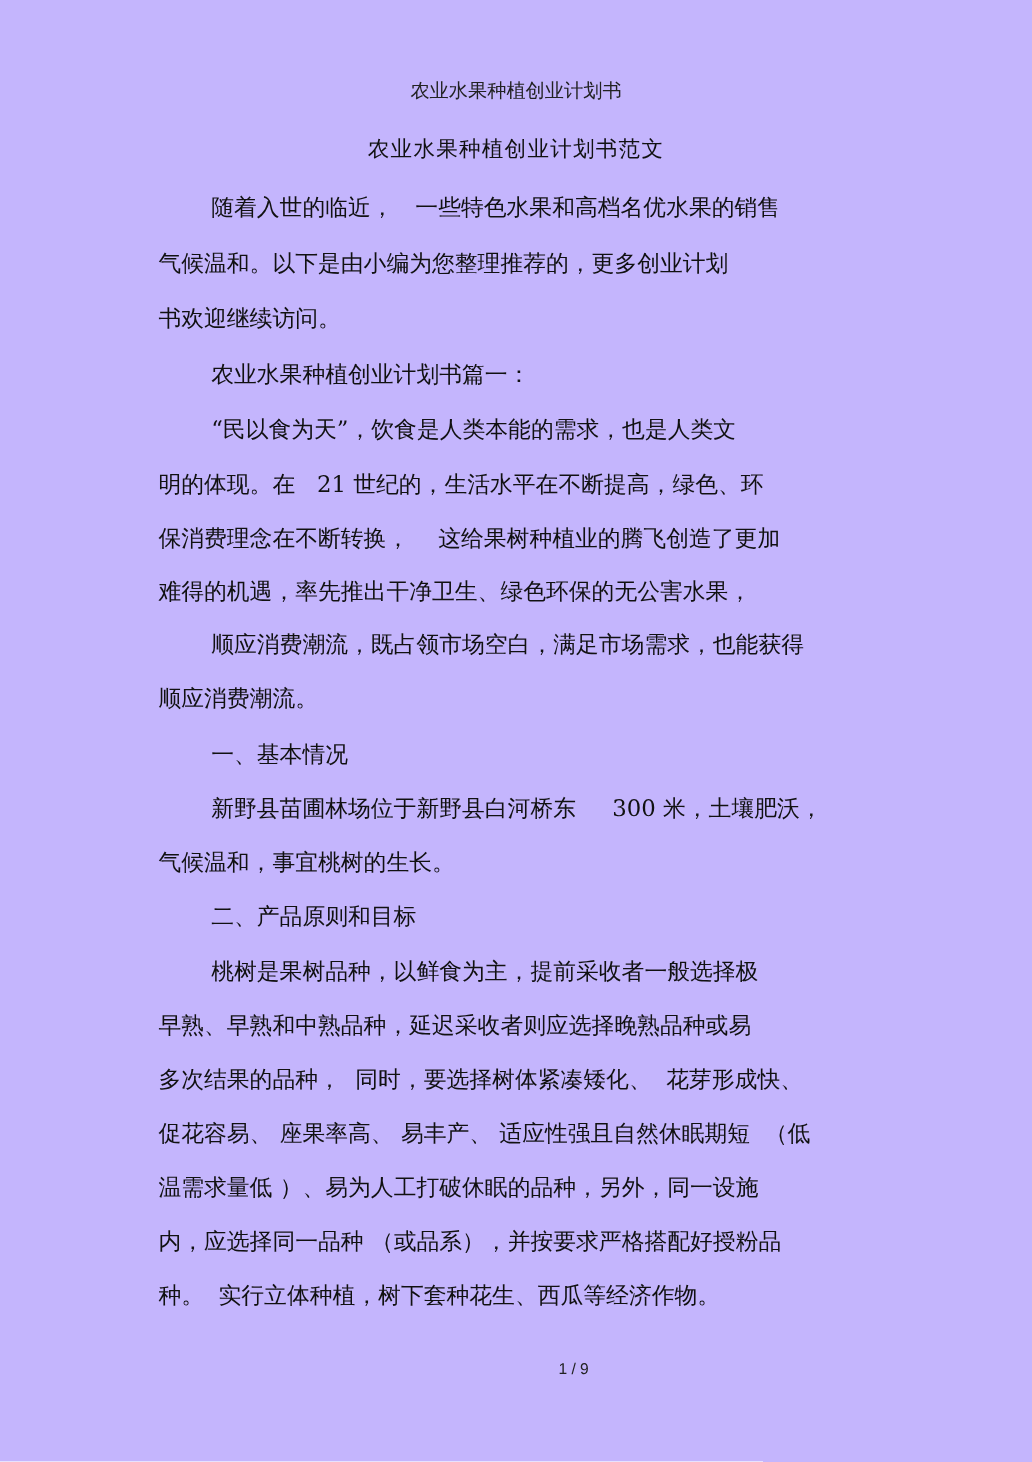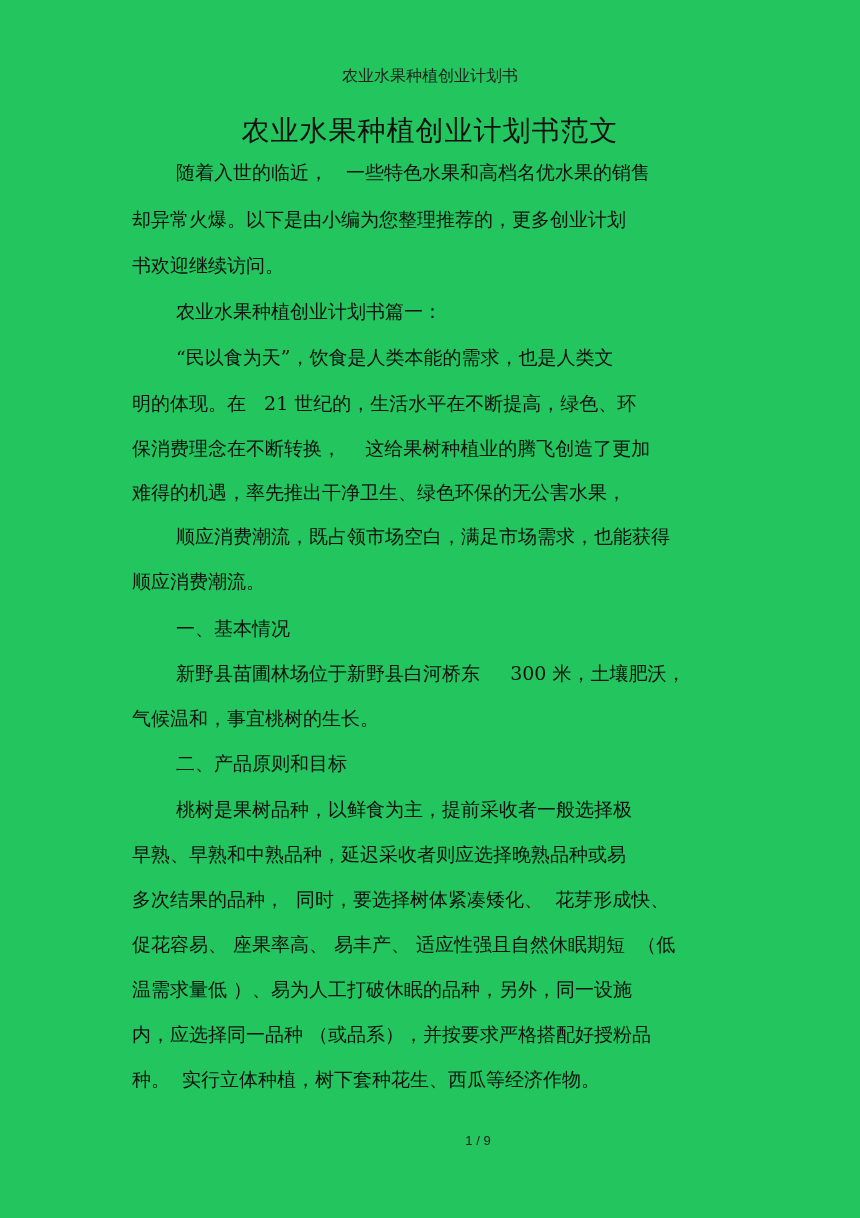--- a/index.html
+++ b/index.html
@@ -1,36 +1,36 @@
 <!DOCTYPE html>
 <html><head>
 <meta charset="utf-8">
 <style>
   html, body { margin: 0; padding: 0; background: #ffffff; }
   body { width: 860px; height: 1218px; position: relative; overflow: hidden;
          font-family: "DejaVu Serif", "Liberation Serif", serif; color: #111; }
-  .page { position: absolute; left: 0; top: 0; width: 860px; height: 1218px; background: #22c55e; }
+  .page { position: absolute; left: 0; top: 0; width: 860px; height: 1218px; background: #c4b5fd; }
   .header { position: absolute; top: 66px; left: 0; width: 860px; text-align: center;
             font-size: 16px; color: #222; }
   .title { position: absolute; top: 112px; left: 0; width: 860px; text-align: center;
-           font-size: 28px; color: #111; letter-spacing: 1px; }
+           font-size: 18px; color: #111; letter-spacing: 1px; }
   .line { position: absolute; left: 132px; font-size: 19px; white-space: pre; color: #111; }
   .line.indent { left: 176px; }
   .footer { position: absolute; top: 1133px; left: 0; width: 860px; text-align: center;
             font-size: 13px; font-family: "Liberation Sans", "DejaVu Sans", sans-serif; color: #222; padding-left: 48px; }
 </style>
 </head>
 <body>
 
 <div class="page">
   <div class="header">农业水果种植创业计划书</div>
   <div class="title">农业水果种植创业计划书范文</div>
   <div id="body-lines">
       <div class="line indent" style="top: 160px;">随着入世的临近，   一些特色水果和高档名优水果的销售</div>
-      <div class="line" style="top: 207px;">却异常火爆。以下是由小编为您整理推荐的，更多创业计划</div>
+      <div class="line" style="top: 207px;">气候温和。以下是由小编为您整理推荐的，更多创业计划</div>
       <div class="line" style="top: 253px;">书欢迎继续访问。</div>
       <div class="line indent" style="top: 299px;">农业水果种植创业计划书篇一：</div>
       <div class="line indent" style="top: 345px;">“民以食为天”，饮食是人类本能的需求，也是人类文</div>
       <div class="line" style="top: 391px;">明的体现。在   21 世纪的，生活水平在不断提高，绿色、环</div>
       <div class="line" style="top: 436px;">保消费理念在不断转换，    这给果树种植业的腾飞创造了更加</div>
       <div class="line" style="top: 480px;">难得的机遇，率先推出干净卫生、绿色环保的无公害水果，</div>
       <div class="line" style="top: 524px; margin-left: 44px;">顺应消费潮流，既占领市场空白，满足市场需求，也能获得</div>
       <div class="line" style="top: 569px;">顺应消费潮流。</div>
       <div class="line indent" style="top: 616px;">一、基本情况</div>
       <div class="line indent" style="top: 661px;">新野县苗圃林场位于新野县白河桥东     300 米，土壤肥沃，</div>

